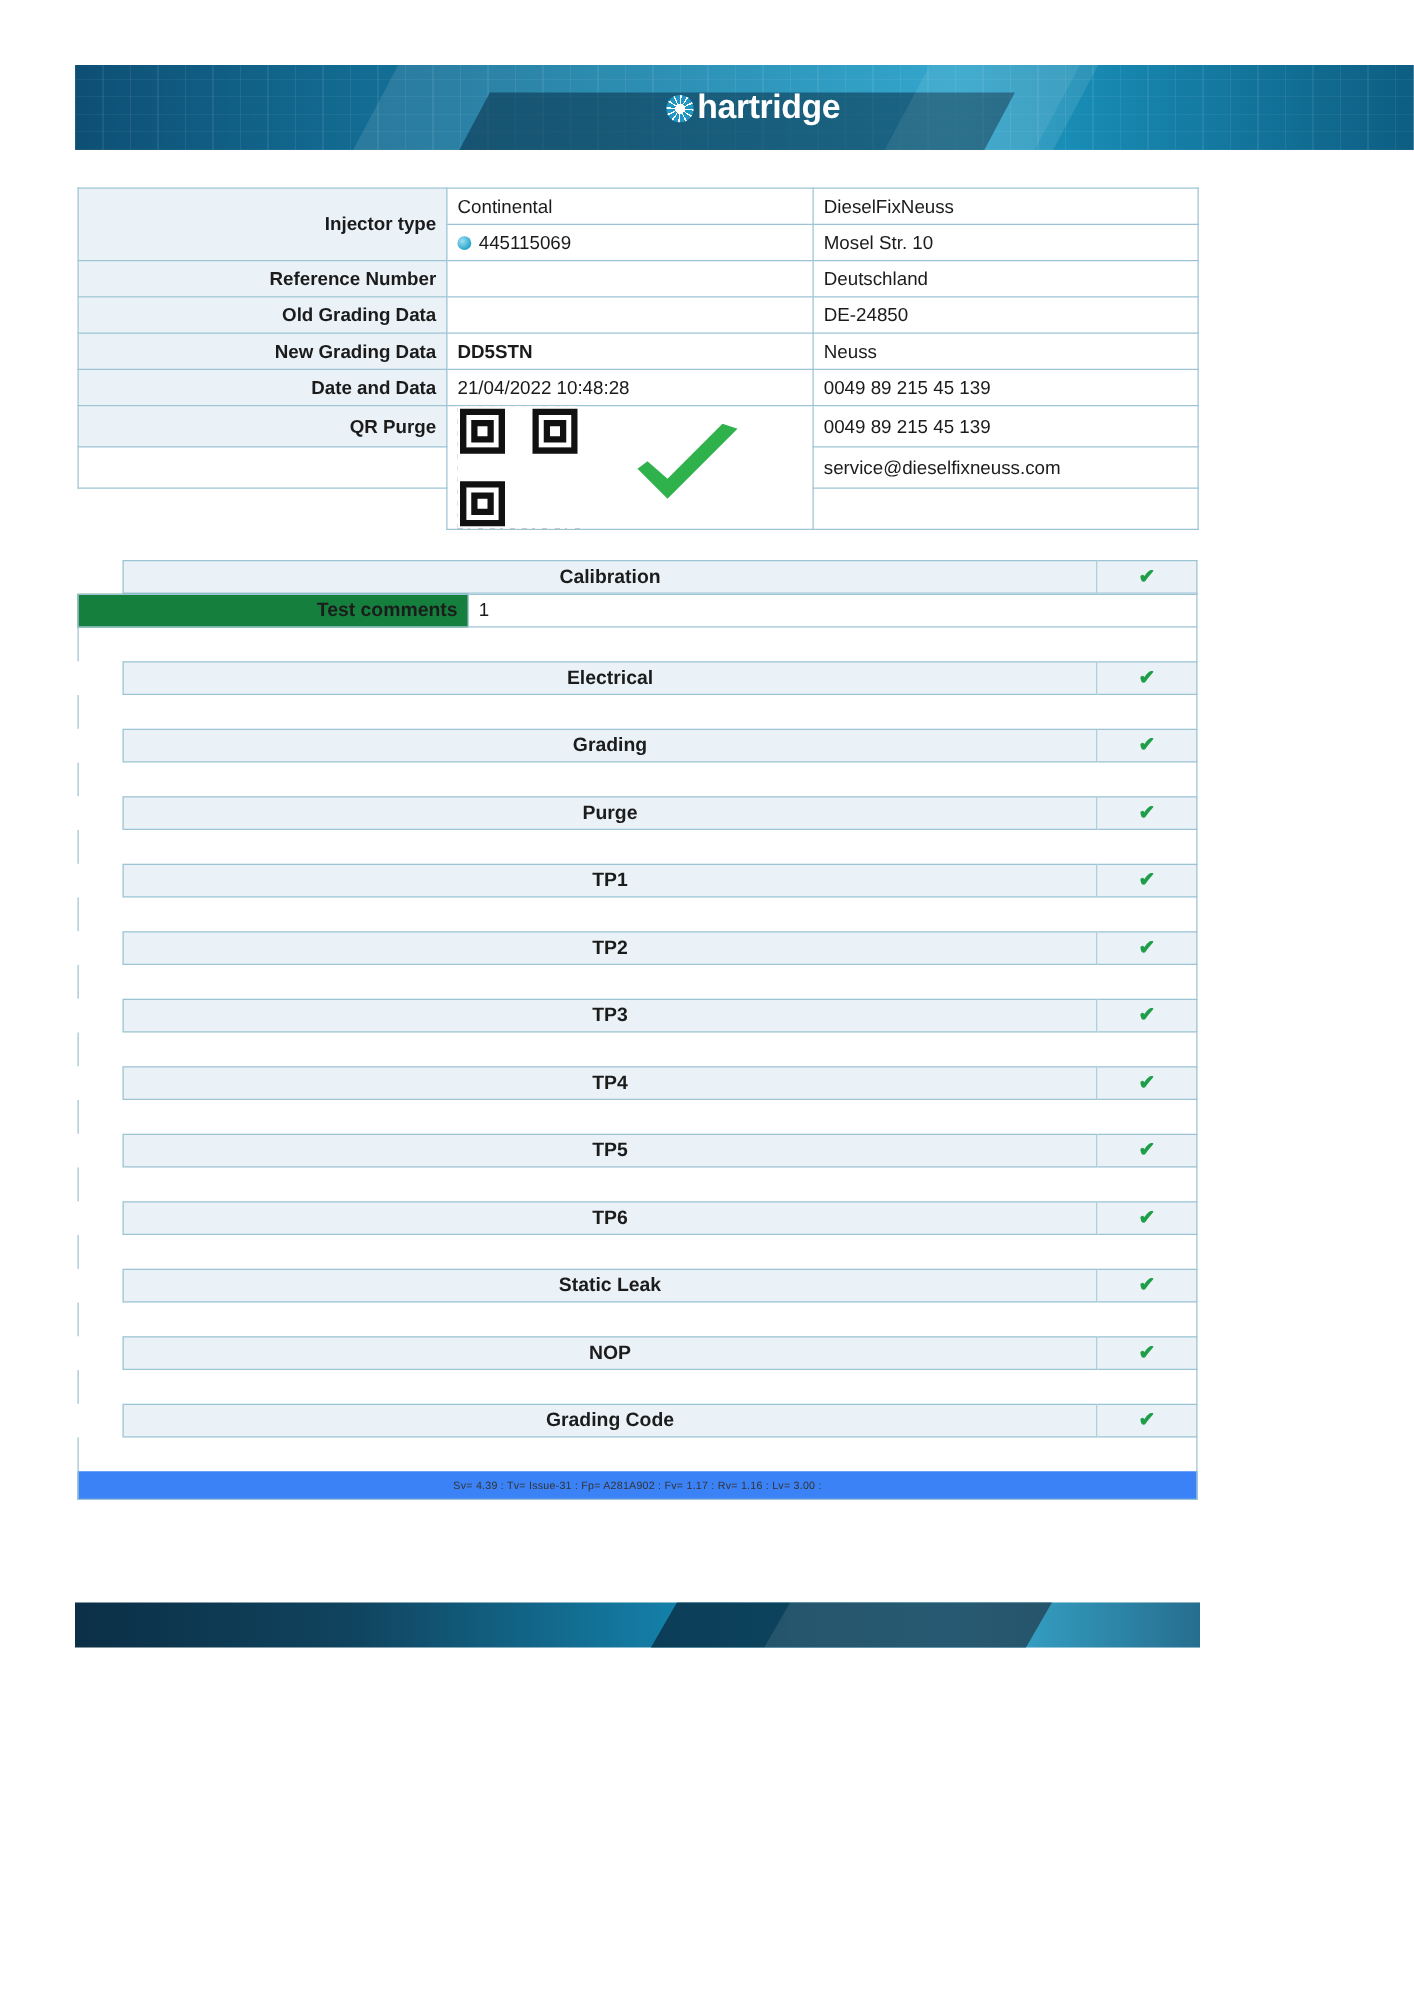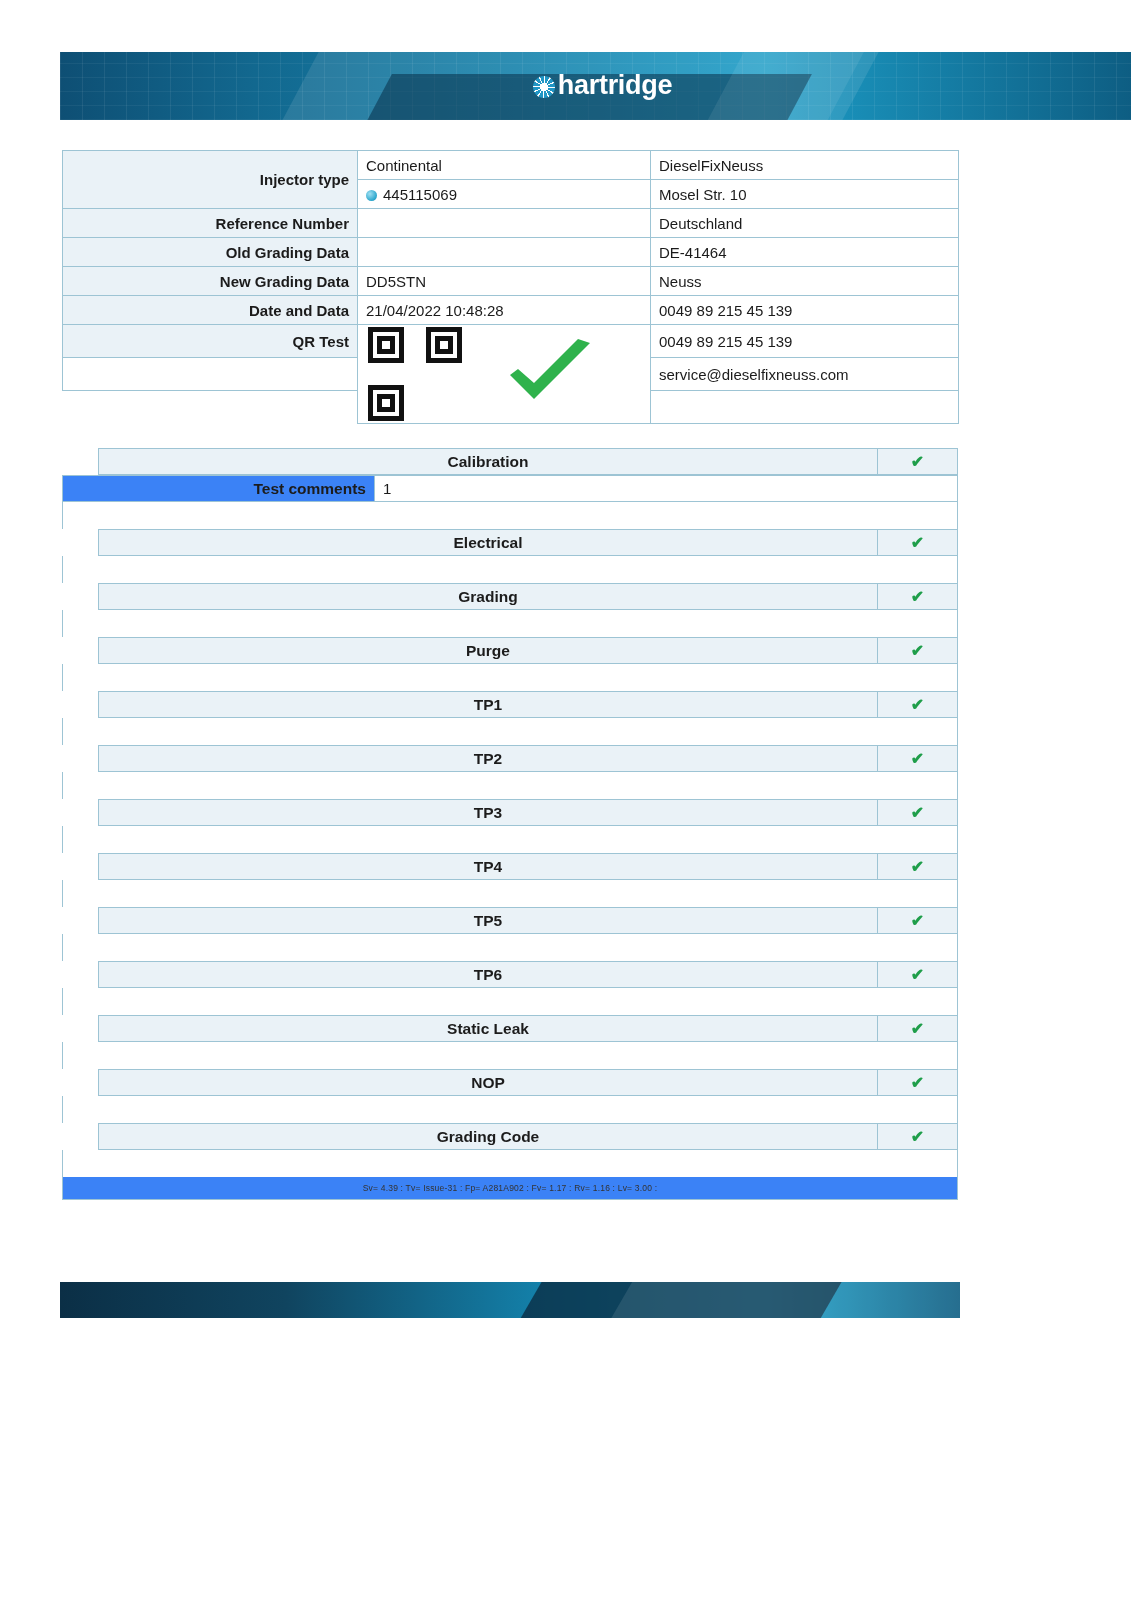--- a/index.html
+++ b/index.html
@@ -131,21 +131,21 @@
   .label-cell {
     text-align: right;
     font-weight: bold;
     background: #eaf2f7;
     color: #1c1c1c;
     font-size: 15.5px;
   }
   .value-cell {
     background: #ffffff;
   }
-  .value-bold { font-weight: normal; }
+  .value-bold { font-weight: bold; }
   .right-cell { background: #ffffff; }
   .blank-cell { border: 1px solid #9dc4d4; background: #ffffff; }
 
   .type-dot {
     display: inline-block;
     width: 11px; height: 11px;
     border-radius: 50%;
     background: radial-gradient(circle at 35% 35%, #9fdff2, #2aa6cc 70%, #1b7fa0);
     margin-right: 6px;
     vertical-align: -1px;
@@ -245,21 +245,21 @@
     background: #ffffff;
   }
 
   
   .comment-row {
     display: flex;
     height: 27px;
   }
   .comment-label {
     flex: 0 0 313px;
-    background: #3b82f6;
+    background: #15803d;
     border: 1px solid #9dc4d4;
     display: flex;
     align-items: center;
     justify-content: flex-end;
     padding-right: 8px;
     font-size: 15.5px;
     font-weight: bold;
     color: #1c1c1c;
     box-sizing: border-box;
   }
@@ -323,34 +323,34 @@
         <td class="right-cell">Mosel Str. 10</td>
       </tr>
       <tr>
         <td class="label-cell">Reference Number</td>
         <td class="value-cell"></td>
         <td class="right-cell">Deutschland</td>
       </tr>
       <tr>
         <td class="label-cell">Old Grading Data</td>
         <td class="value-cell"></td>
-        <td class="right-cell">DE-41464</td>
+        <td class="right-cell">DE-24850</td>
       </tr>
       <tr>
         <td class="label-cell">New Grading Data</td>
         <td class="value-cell value-bold">DD5STN</td>
         <td class="right-cell">Neuss</td>
       </tr>
       <tr>
         <td class="label-cell">Date and Data</td>
         <td class="value-cell">21/04/2022 10:48:28</td>
         <td class="right-cell">0049 89 215 45 139</td>
       </tr>
       <tr>
-        <td class="label-cell">QR Test</td>
+        <td class="label-cell">QR Purge</td>
         <td class="qr-cell" rowspan="3">
           <div class="qr-wrap">
             <div class="qr-holder">
               <div class="qr-img"></div>
               <div class="qr-corner-bl"></div>
             </div>
             <div class="big-check">
               <svg width="92" height="70" viewBox="0 0 92 70">
                 <path d="M6 36 L30 60 L86 4 L74 0 L30 44 L14 30 Z" fill="#2fb24c"></path>
               </svg>

